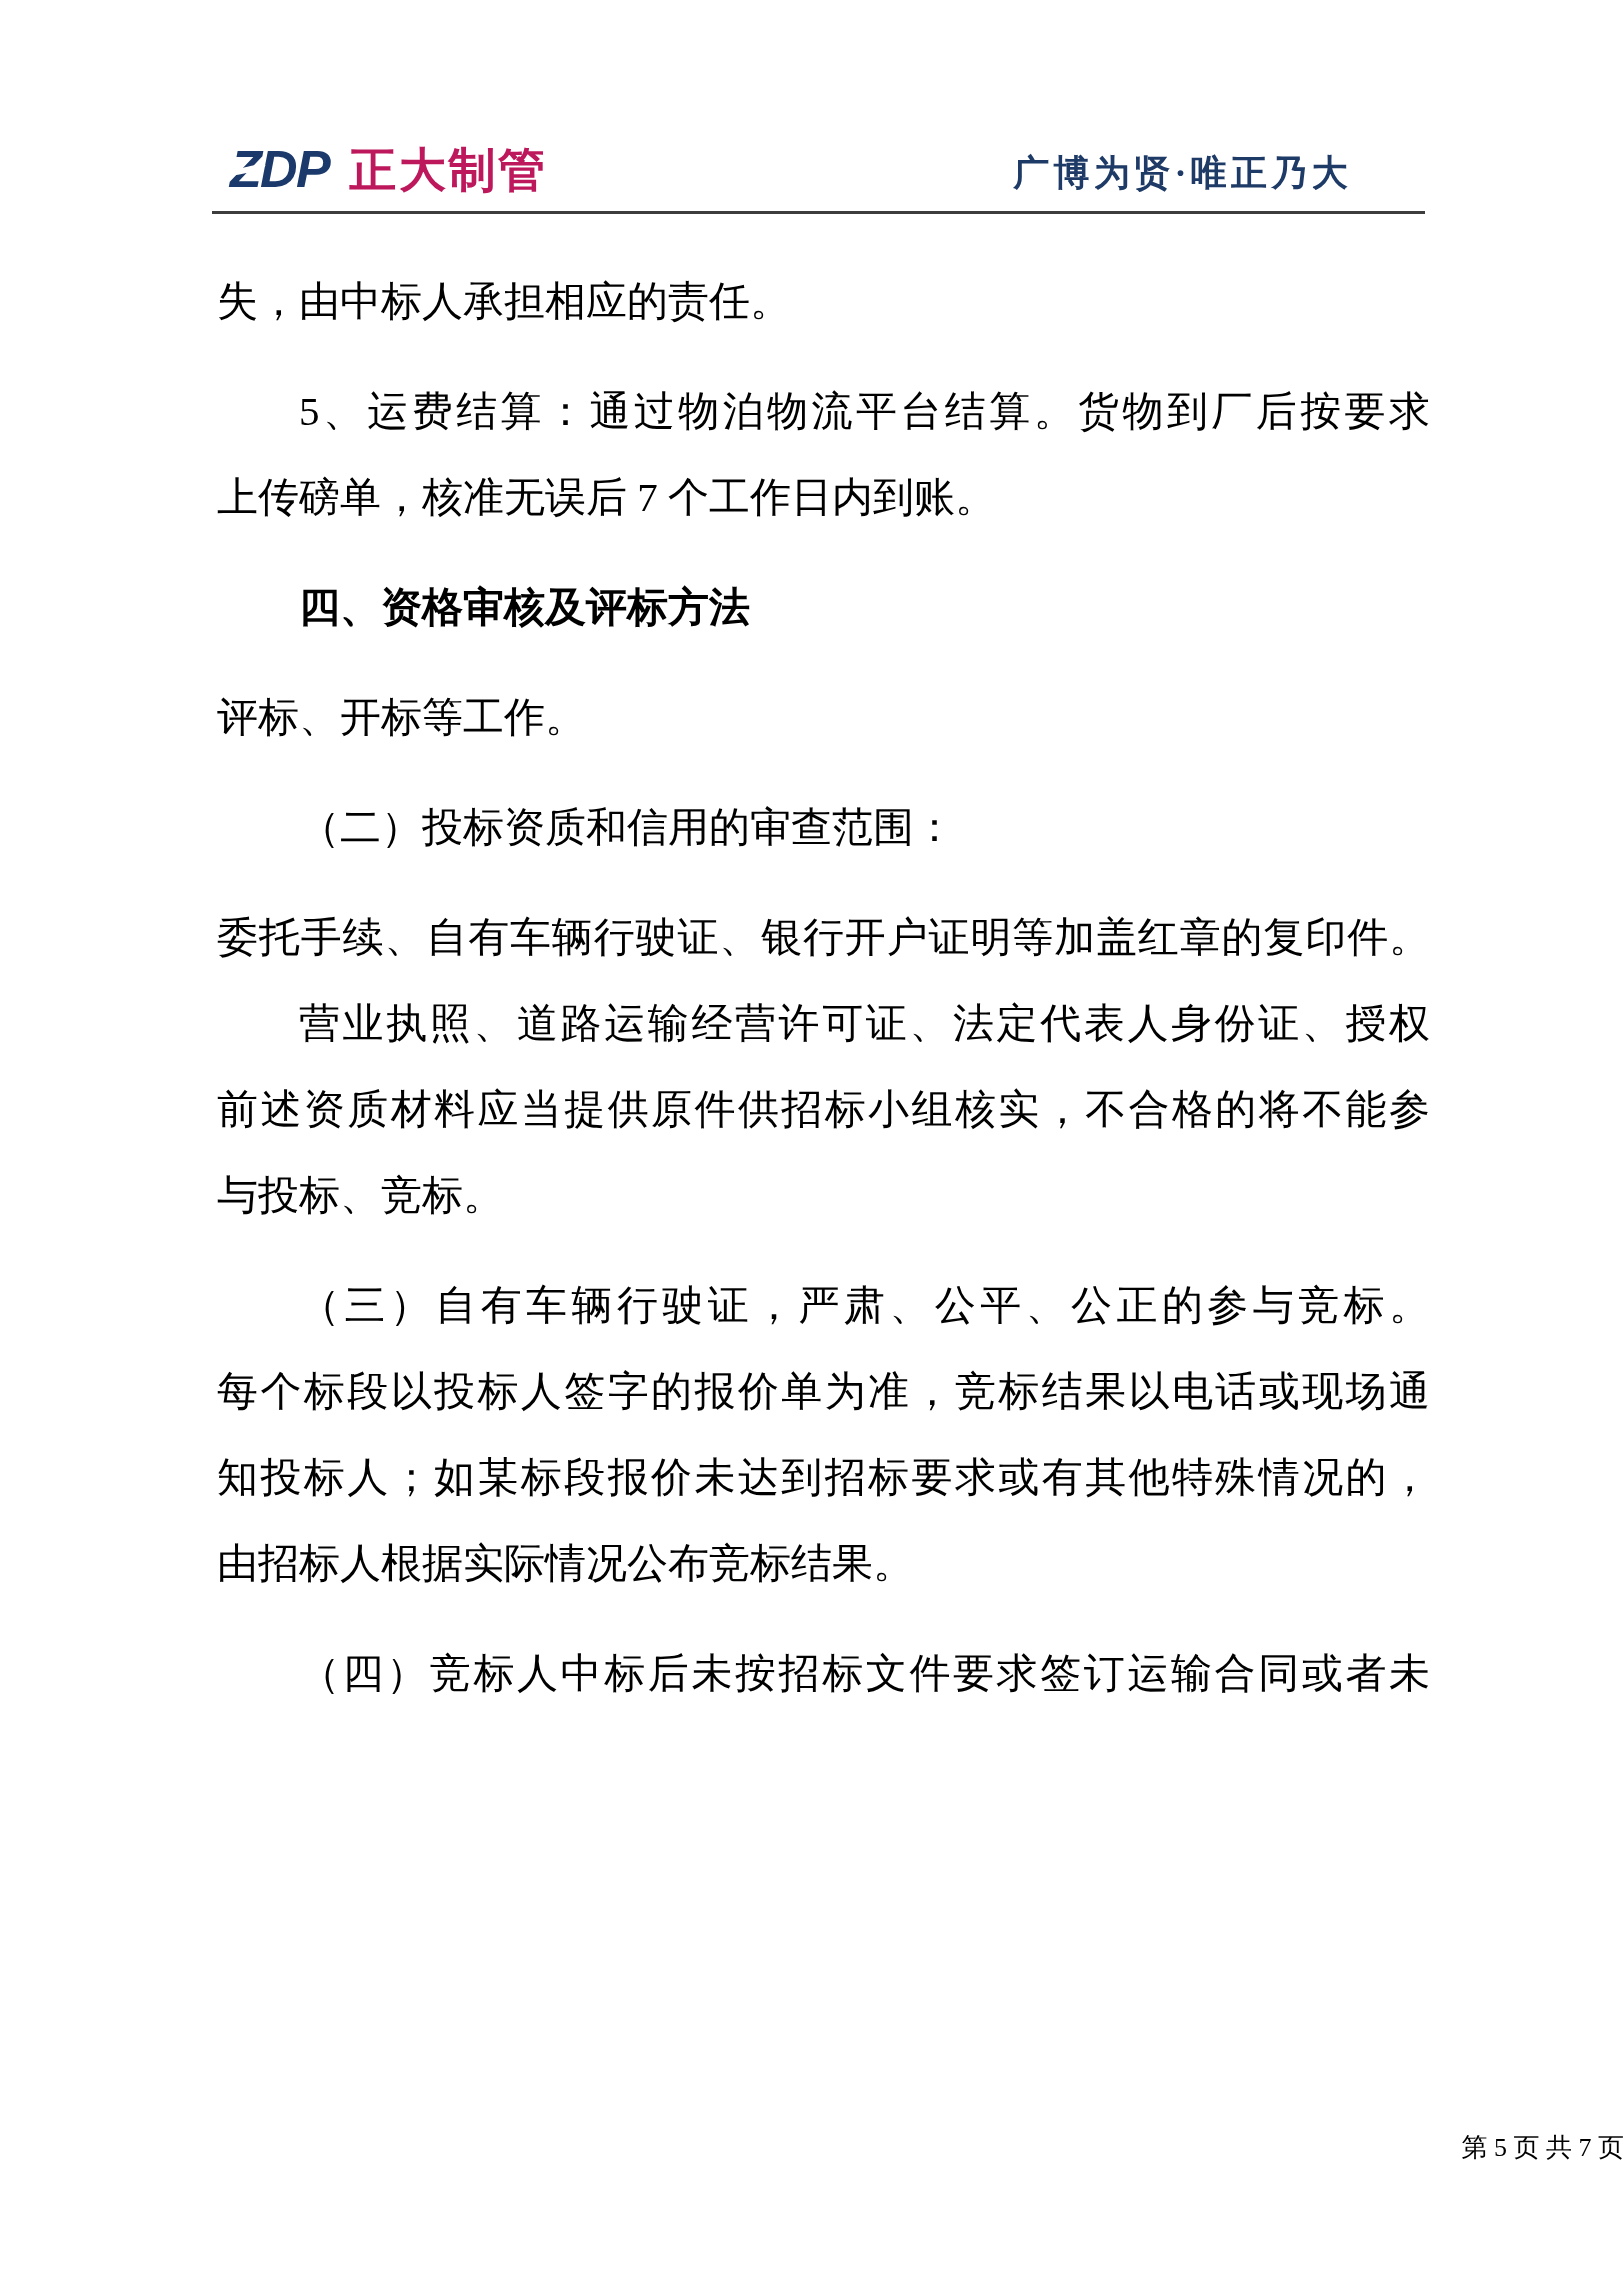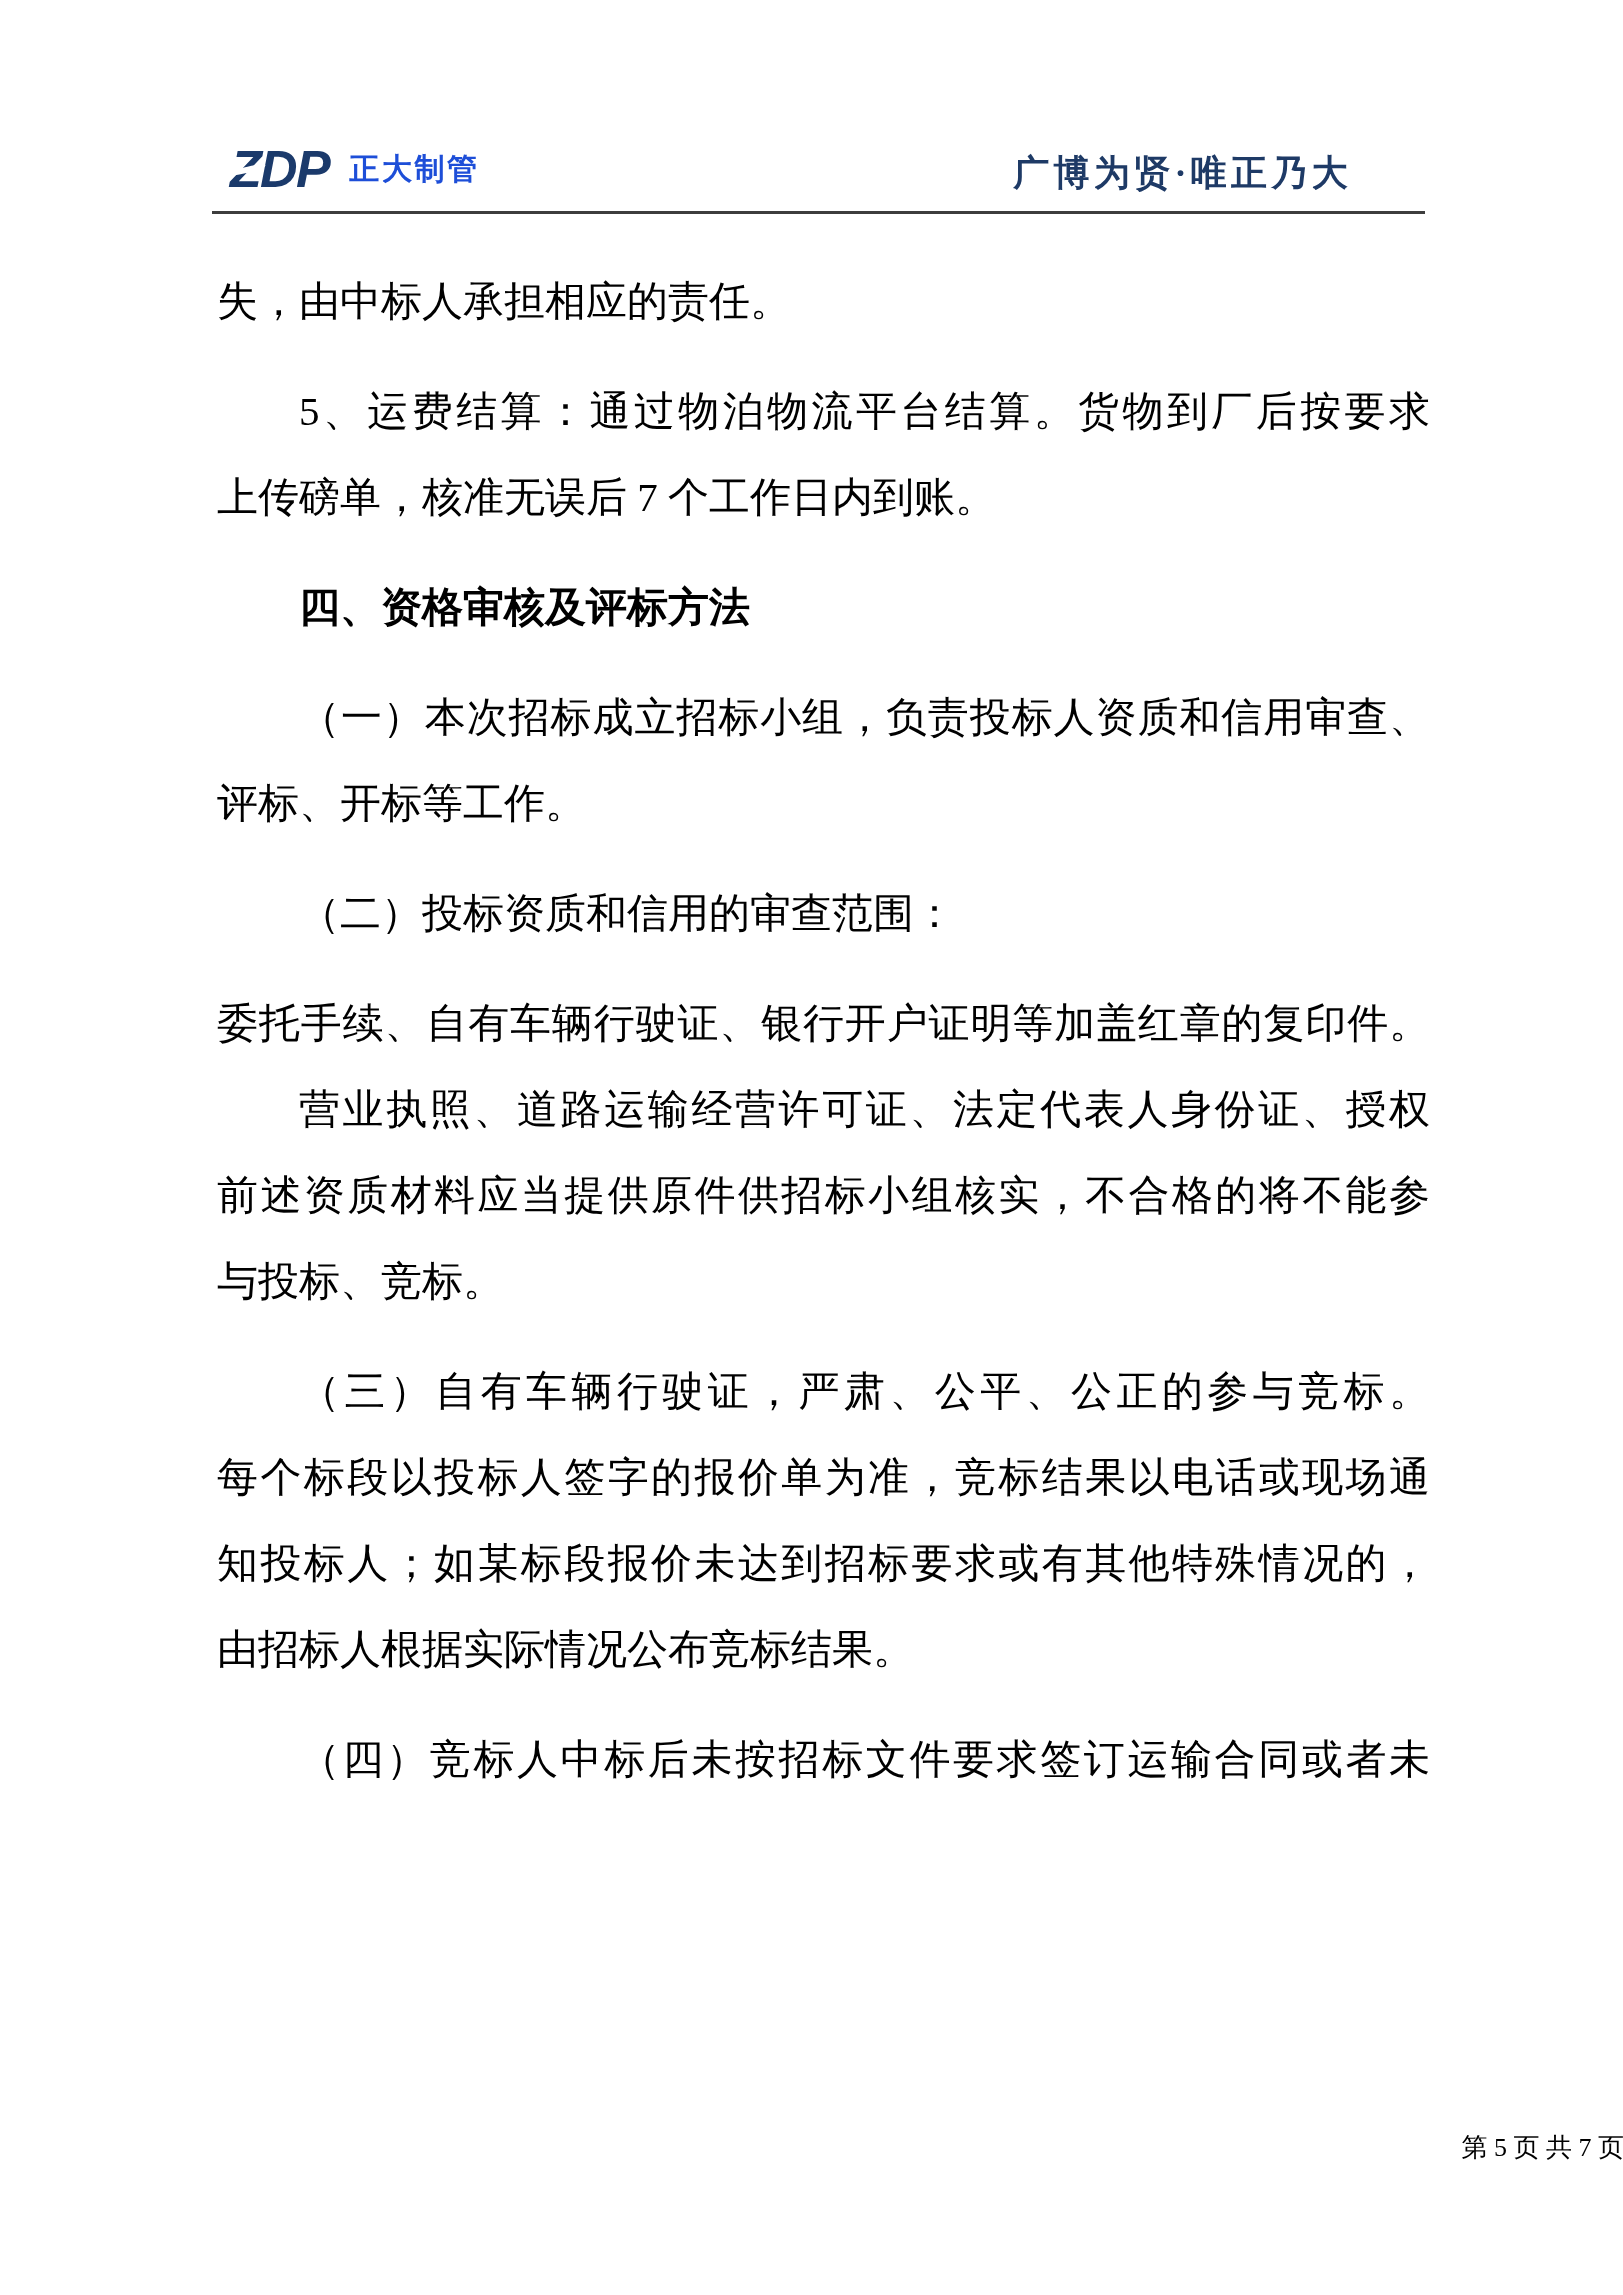--- a/index.html
+++ b/index.html
@@ -40,23 +40,23 @@
     top: 46%;
     width: 38%;
     height: 12%;
     background: #ffffff;
     border-radius: 50%;
     transform: rotate(-14deg);
   }
   .logo-cn {
     font-family: "Liberation Sans", "DejaVu Sans", sans-serif;
     font-weight: 900;
-    font-size: 30px;
+    font-size: 47px;
     letter-spacing: 2.6px;
-    color: #1d4ed8;
+    color: #be185d;
   }
   .tagline {
     position: absolute;
     top: 155px;
     right: 272px;
     font-size: 36px;
     font-weight: 700;
     letter-spacing: 4.3px;
     color: #1e3a66;
     line-height: 1;
@@ -123,21 +123,20 @@
         <div class="line">失，由中标人承担相应的责任。</div>
       </div>
       <div class="para">
         <div class="line indent fill">5、运费结算：通过物泊物流平台结算。货物到厂后按要求</div>
         <div class="line">上传磅单，核准无误后 7 个工作日内到账。</div>
       </div>
       <div class="para heading">
         <div class="line indent">四、资格审核及评标方法</div>
       </div>
       <div class="para">
-        <div class="line indent fill">（一）本次招标成立招标小组，负责投标人资质和信用审查、</div>
         <div class="line">评标、开标等工作。</div>
       </div>
       <div class="para">
         <div class="line indent">（二）投标资质和信用的审查范围：</div>
       </div>
       <div class="para">
         <div class="line fill">委托手续、自有车辆行驶证、银行开户证明等加盖红章的复印件。</div>
         <div class="line indent fill">营业执照、道路运输经营许可证、法定代表人身份证、授权</div>
         <div class="line fill">前述资质材料应当提供原件供招标小组核实，不合格的将不能参</div>
         <div class="line">与投标、竞标。</div>

